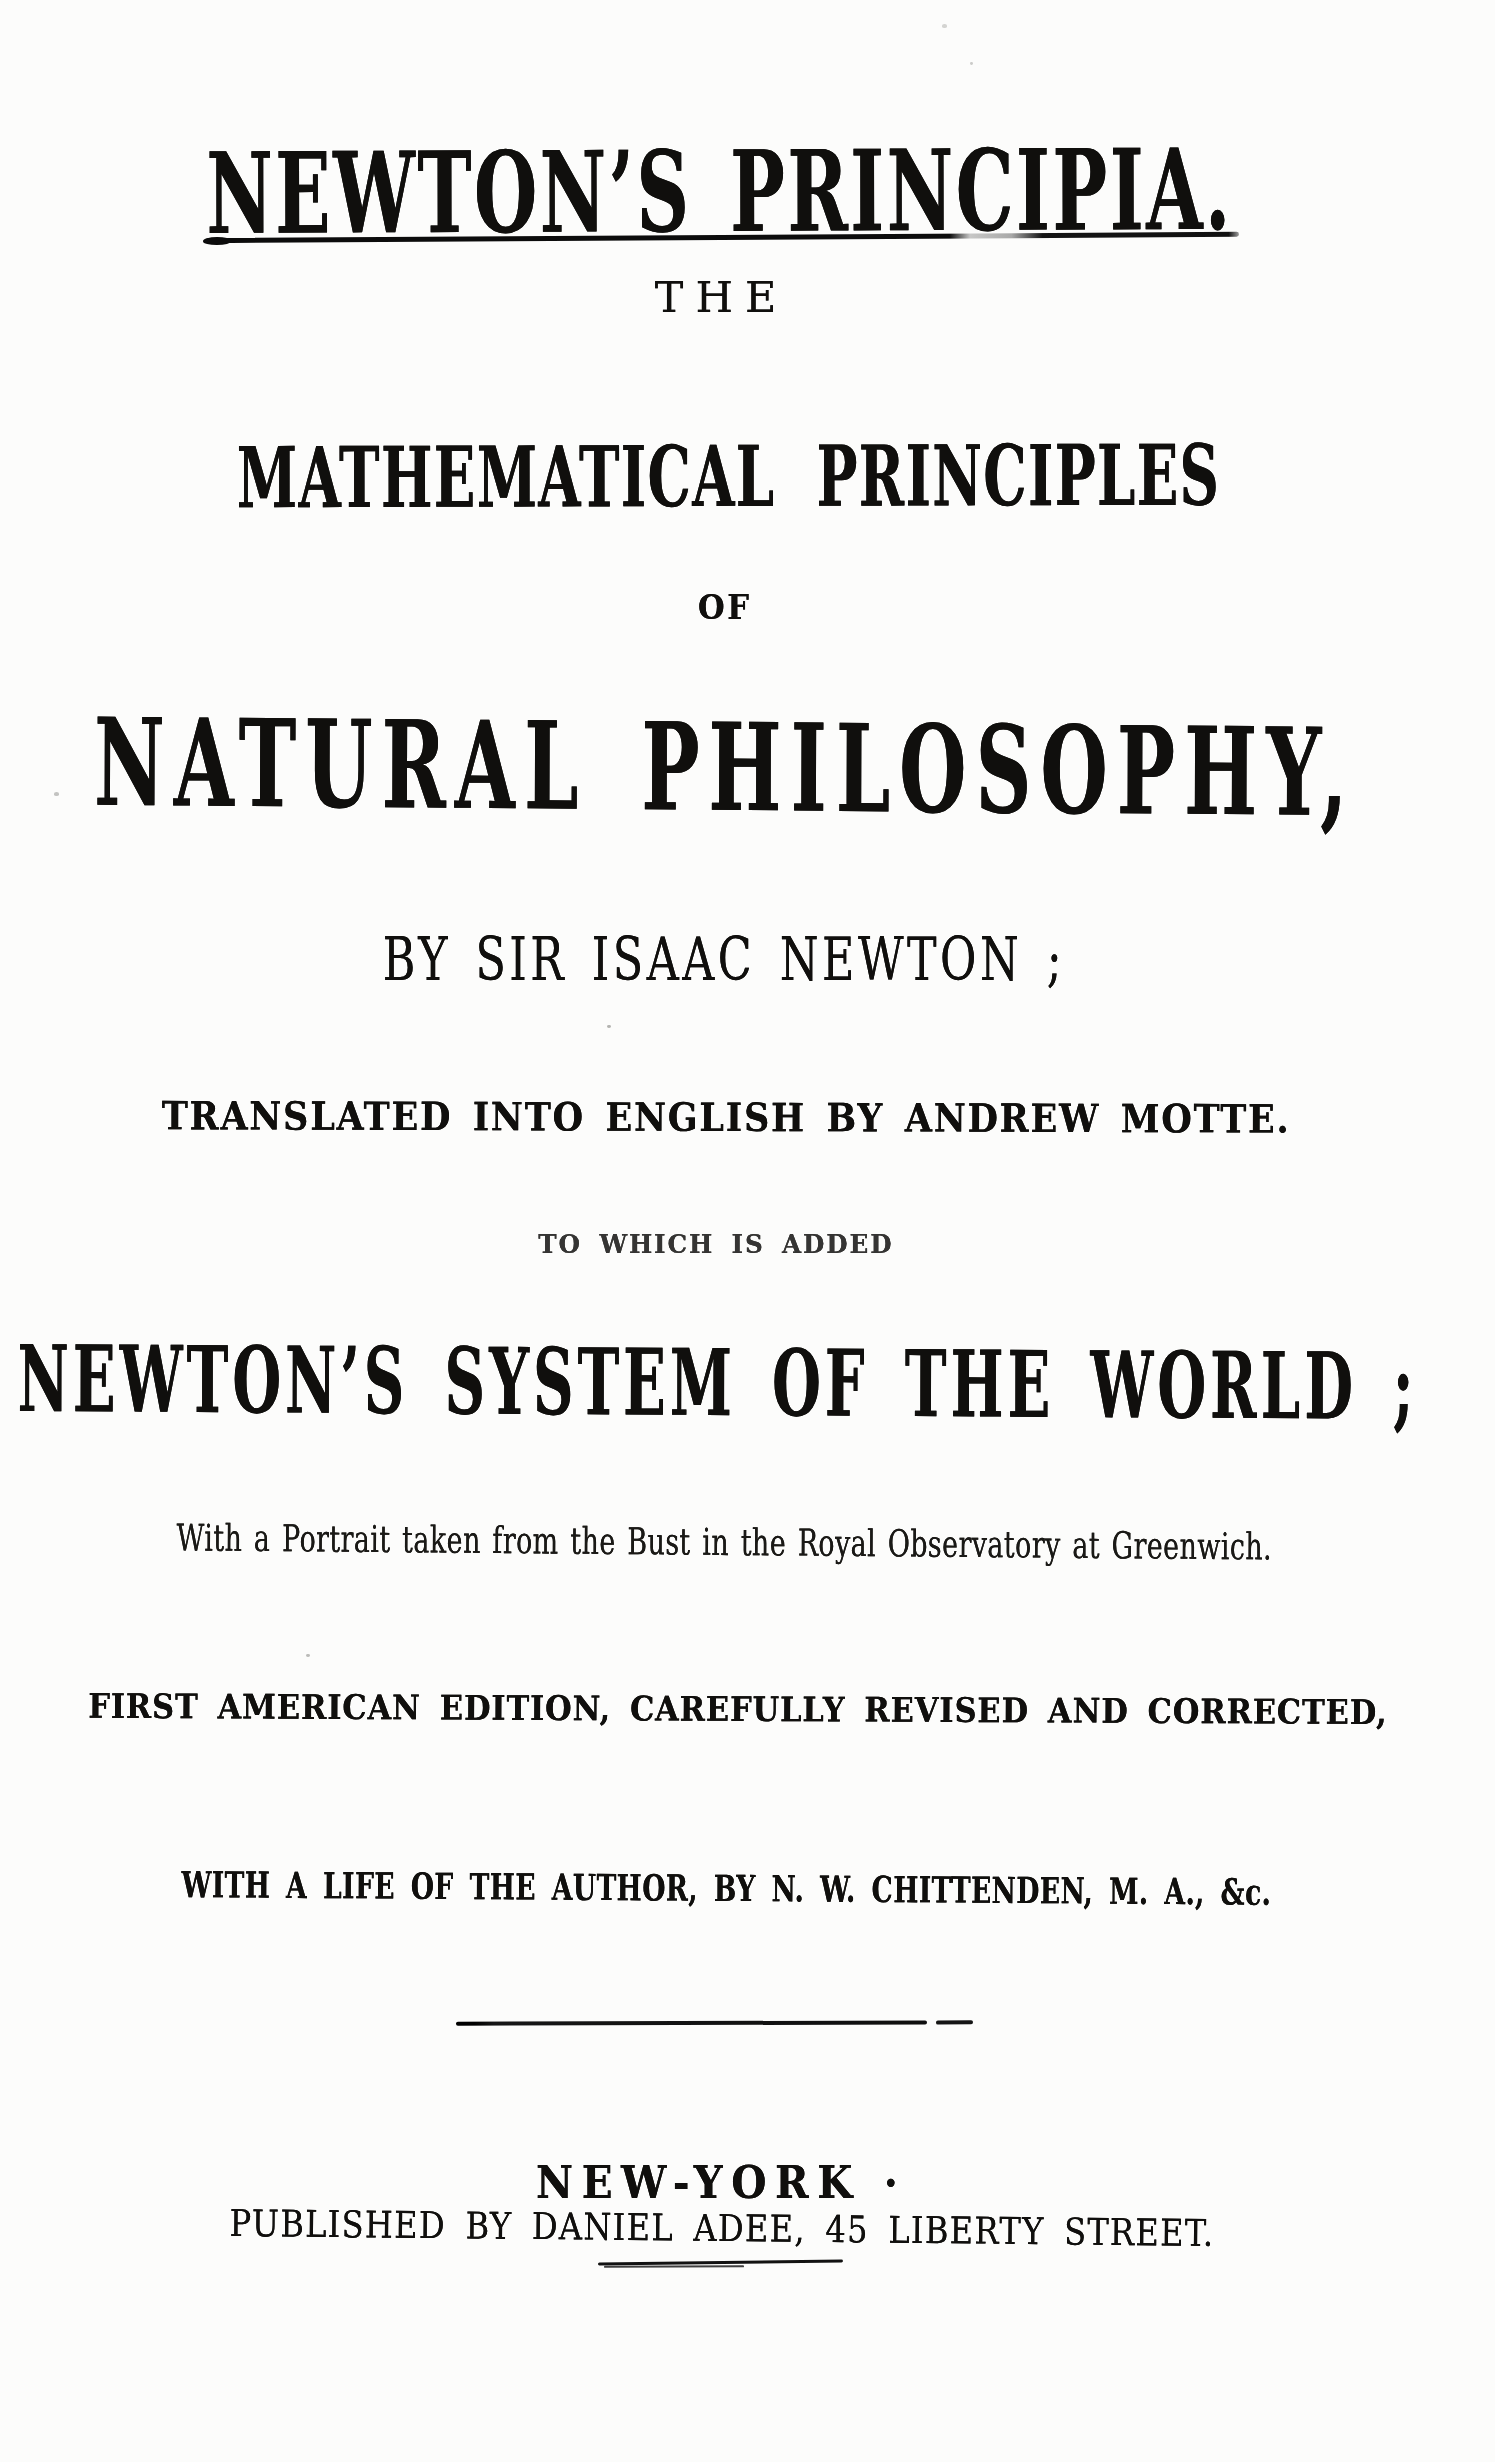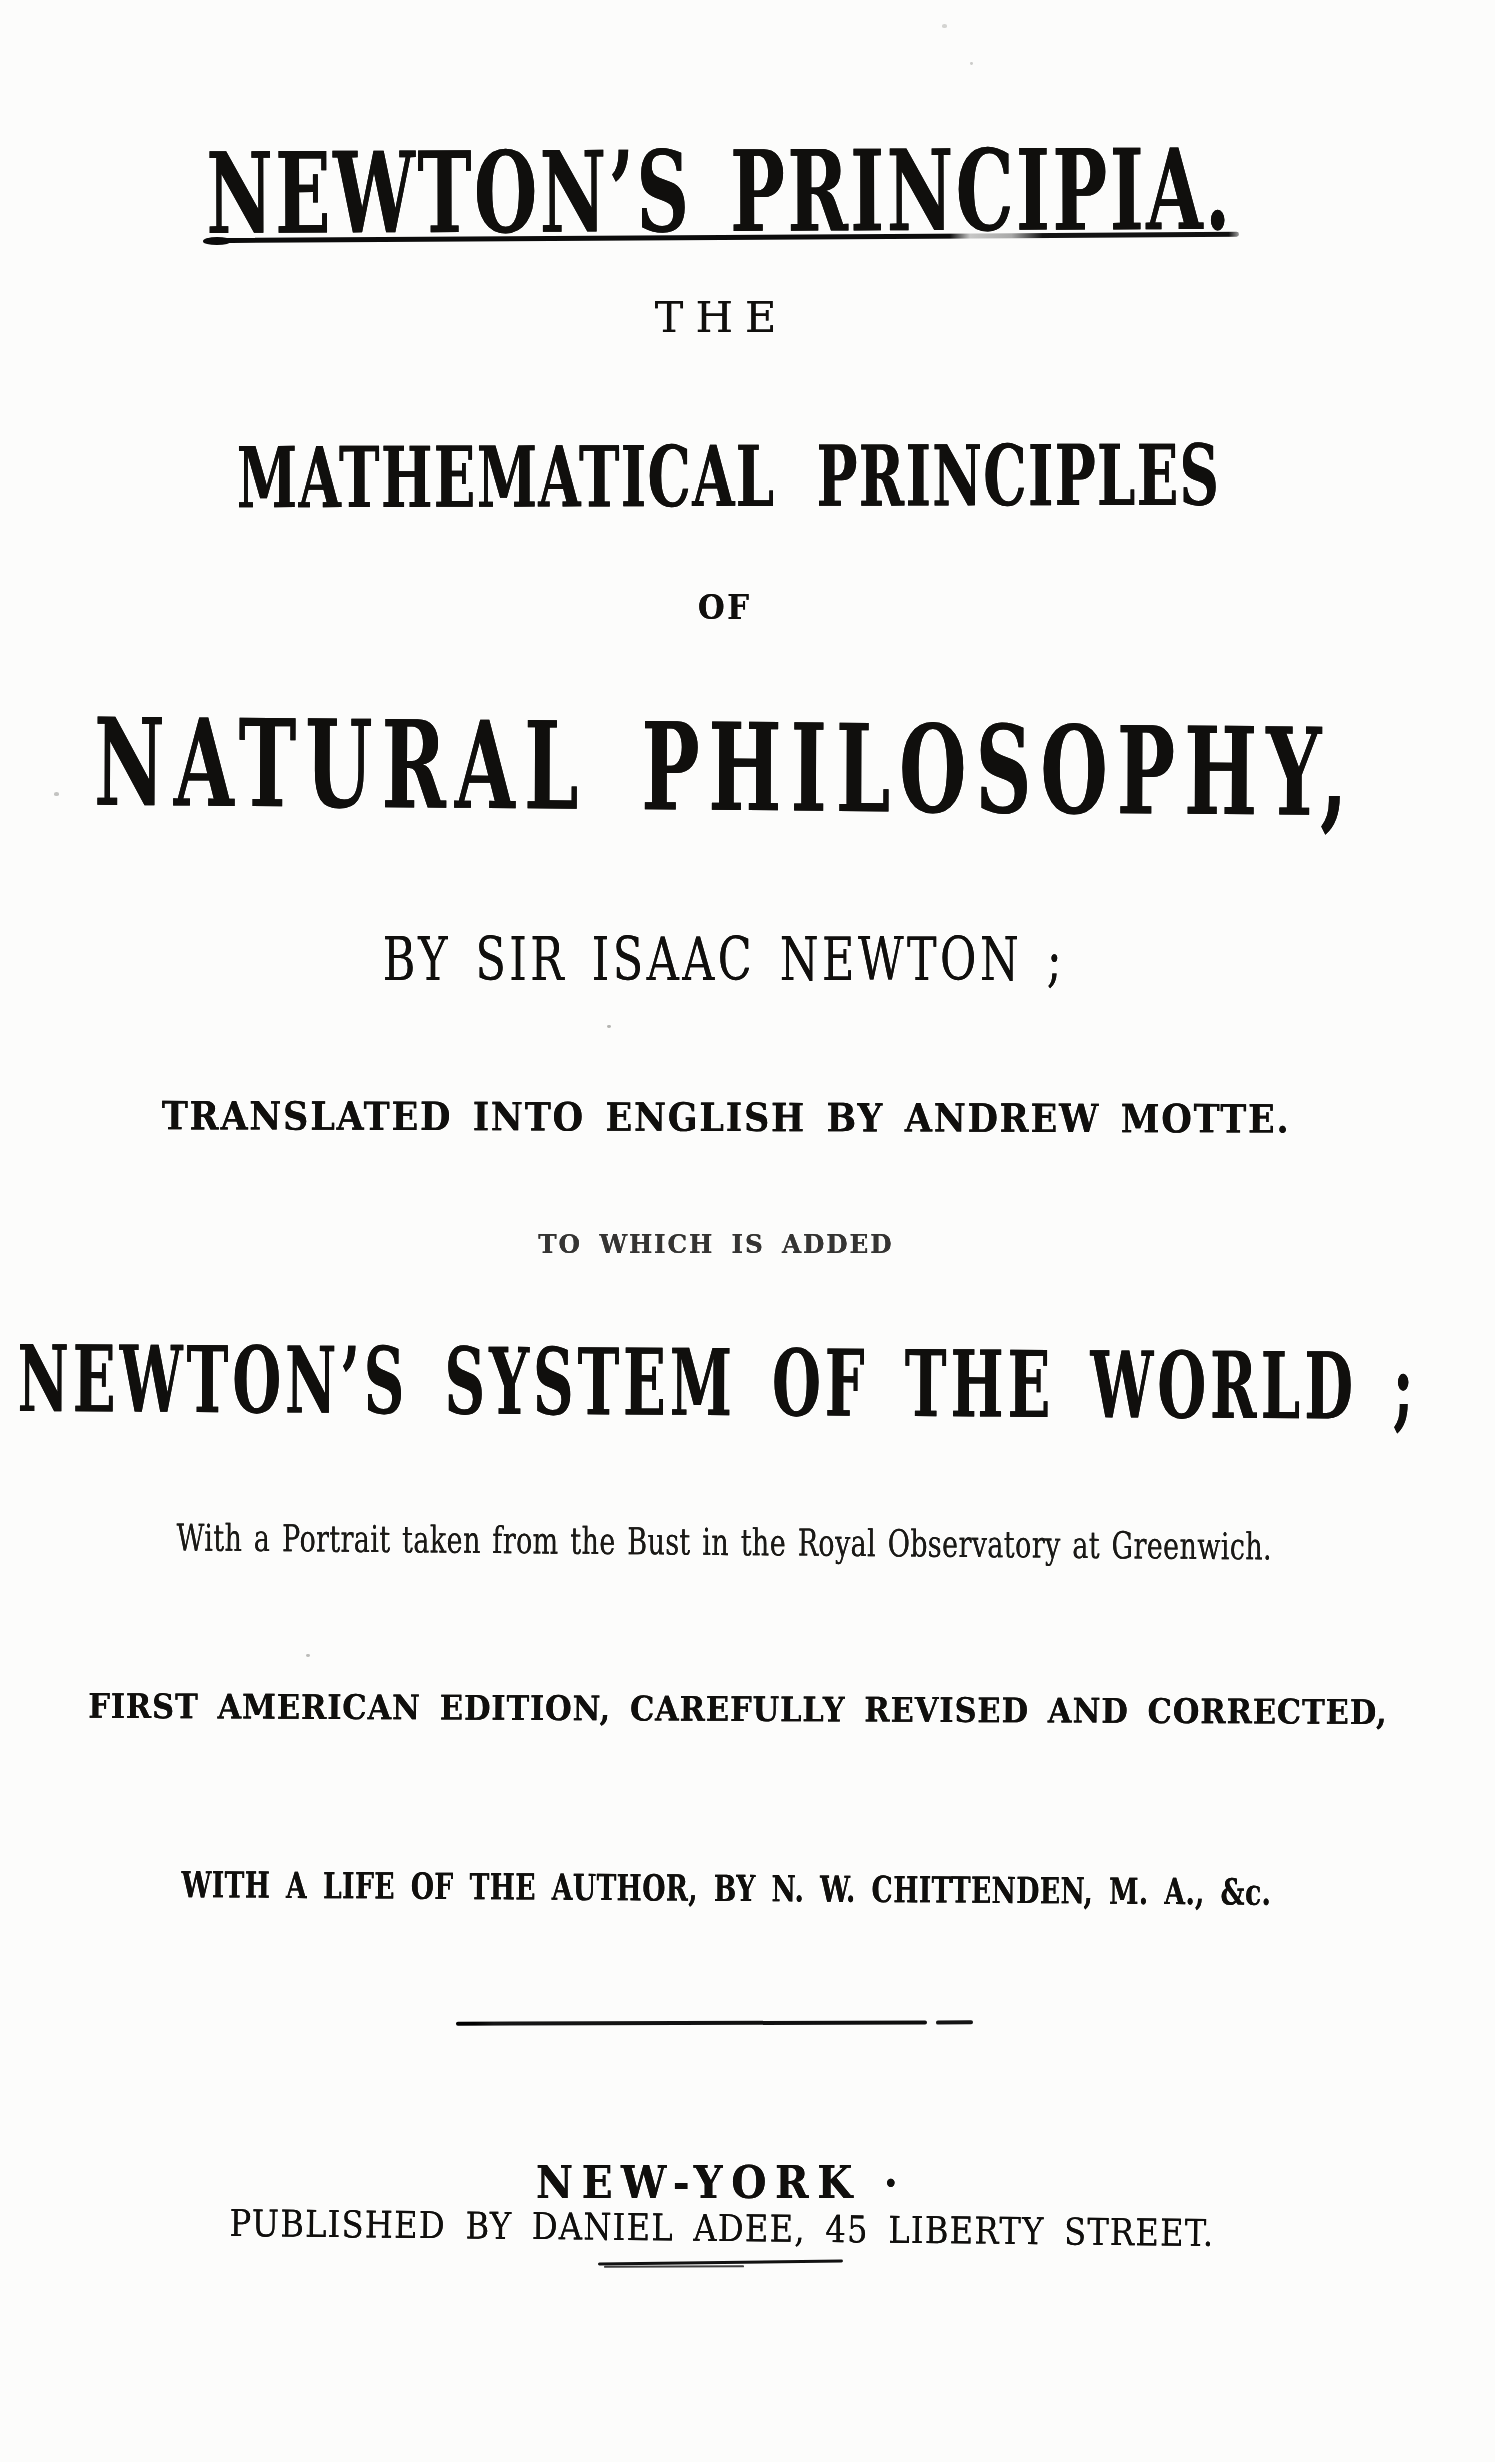--- a/index.html
+++ b/index.html
@@ -41,21 +41,21 @@
       rgba(12,12,12,0.22) 74%, rgba(12,12,12,0.35) 78%,
       #141414 81%, #111 99%, rgba(17,17,17,0.4) 100%);
   }
   .halftitle-rule .blob{
     position:absolute; top:0; left:-1.9px; width:28px; height:7.5px;
     background:#0b0b0b; border-radius:50%;
   }
 
   
   .l-the{ top:276px; left:-26px; font-size:43px; }
-  .l-the > span{ letter-spacing:12px;margin-top:20px; }
+  .l-the > span{ letter-spacing:12px; }
 
   
   .l-math{ top:435px; left:-18.7px; font-size:84px; font-weight:bold; }
   .l-math > span{ letter-spacing:1.9px; word-spacing:32px; transform:scaleX(0.65) rotate(-0.1deg); }
 
   
   .l-of{ top:590px; left:-22.4px; font-size:34px; font-weight:bold; }
   .l-of > span{ letter-spacing:2.8px; transform:scaleX(0.9); }
 
   

